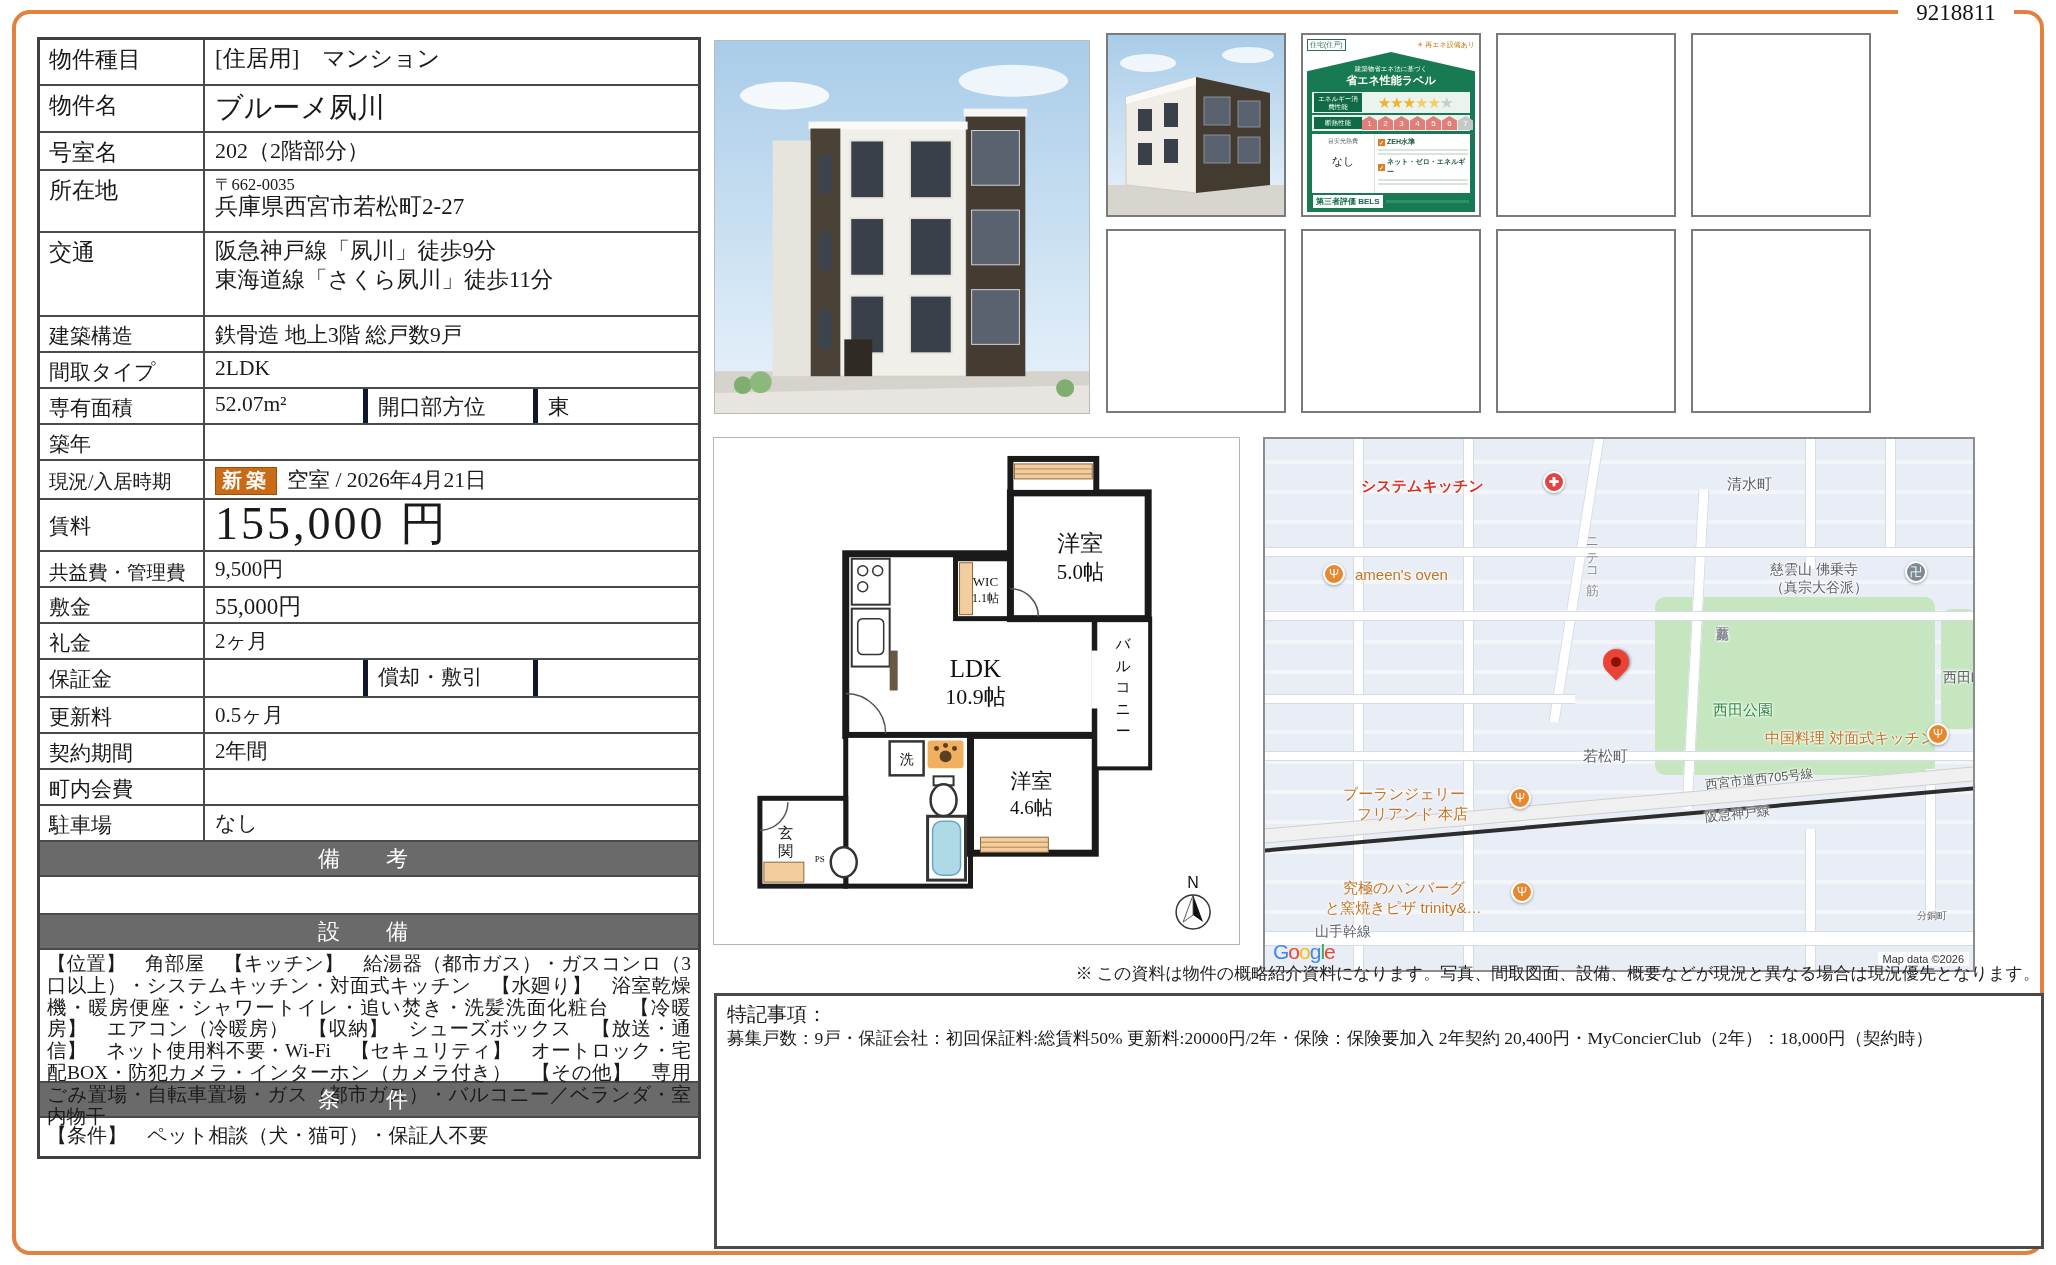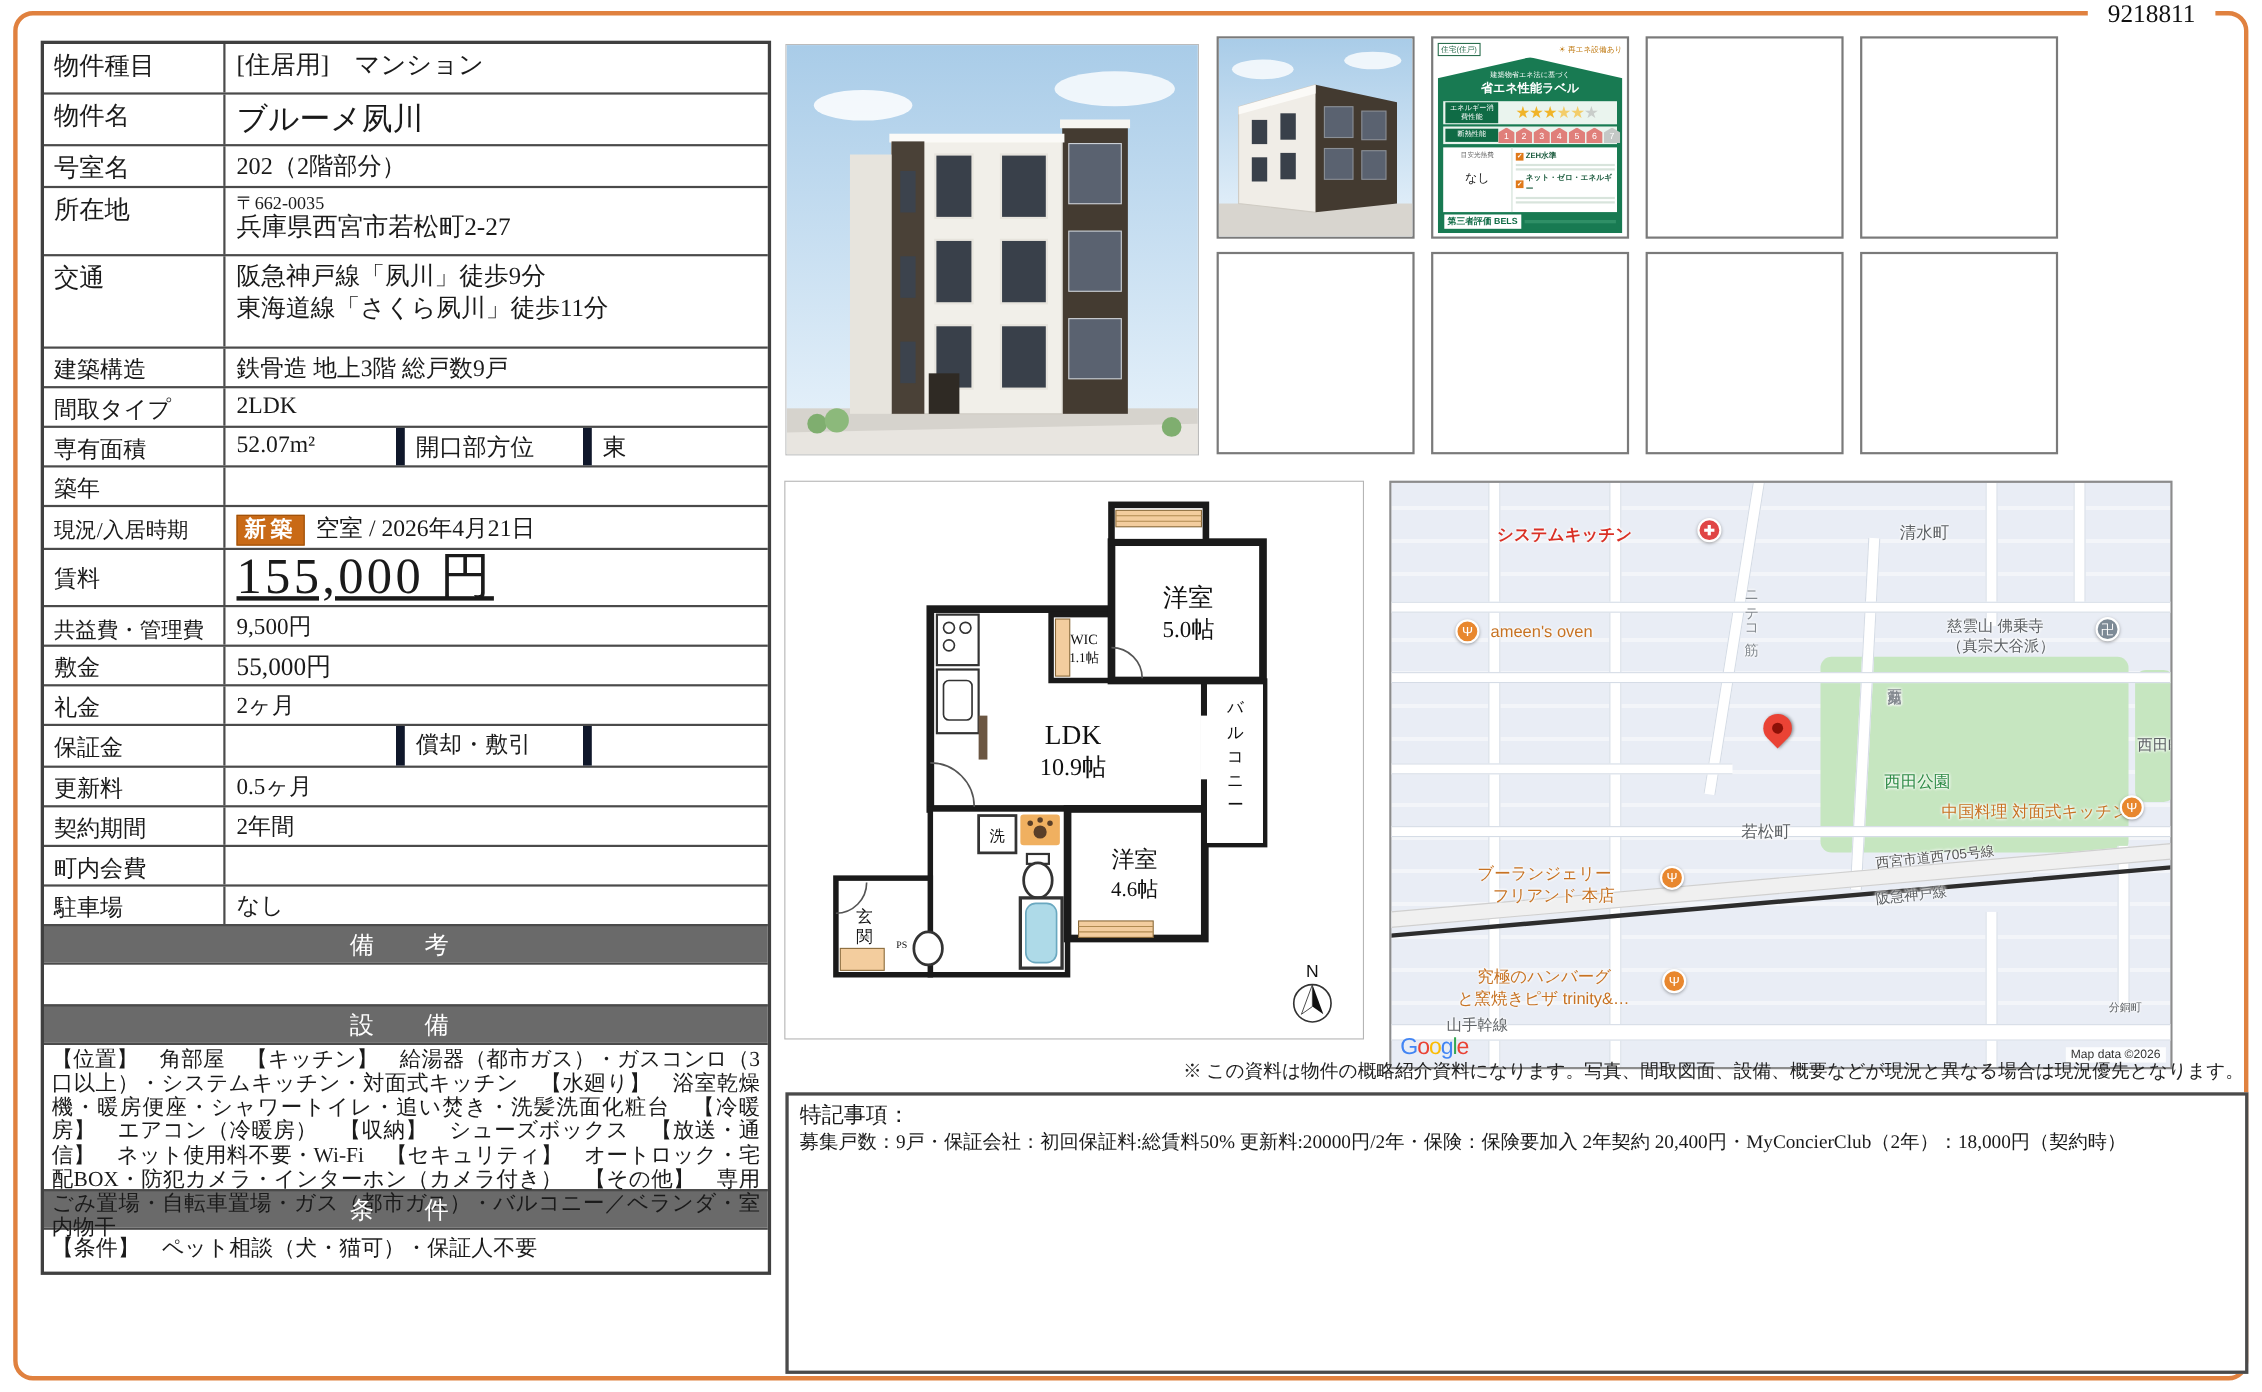--- a/index.html
+++ b/index.html
@@ -12,25 +12,25 @@
 
   
   .ptable{position:absolute;left:37px;top:37px;width:658px;border:3px solid #404040;background:#fff;}
   .tr{display:flex;border-top:2px solid #4a4a4a;}
   .tr:first-child{border-top:none;}
   .th{flex:0 0 165px;border-right:2px solid #4a4a4a;padding:4px 9px 0 9px;font-size:23px;box-sizing:border-box;}
   .th.sm{font-size:19.5px;padding-top:7px;}
   .th.smm{font-size:21px;padding-top:5px;}
   .td{flex:1;padding:3px 10px 0 10px;font-size:23px;box-sizing:border-box;}
   .td.name{font-size:28px;}
-  .vcell{border-right:8px solid #0f172a;box-sizing:border-box;}
+  .vcell{border-right:5px solid #0f172a;box-sizing:border-box;}
   .postal{font-size:16.5px;line-height:18px;margin-top:2px;}
   .addr{font-size:23px;line-height:26px;}
   .acc{font-size:22.5px;line-height:29px;}
-  .rent{font-size:46px;letter-spacing:3px;line-height:46px;padding-top:1px;text-decoration:underline;}
+  .rent{font-size:46px;letter-spacing:3px;line-height:46px;padding-top:1px;}
   .badge{display:inline-block;background:#c96a16;border:1px solid #9c4f08;color:#fff;
          font-size:20px;font-weight:bold;padding:0 6px 2px 6px;margin-right:10px;line-height:24px;letter-spacing:4px;}
   .secbar{height:33px;background:#6a6a6a;color:#fff;font-size:22px;letter-spacing:12px;
           display:flex;align-items:center;justify-content:center;border-top:2px solid #4a4a4a;}
   .secbody{border-top:2px solid #4a4a4a;font-size:19.5px;line-height:21.8px;padding:3px 7px;
            box-sizing:border-box;word-break:break-all;text-align:justify;}
 
   
   .gcell{position:absolute;border:2px solid #7a7a7a;background:#fff;box-sizing:border-box;}
   .photo-big{position:absolute;left:714px;top:40px;width:376px;height:374px;border:1px solid #bbb;box-sizing:border-box;}

